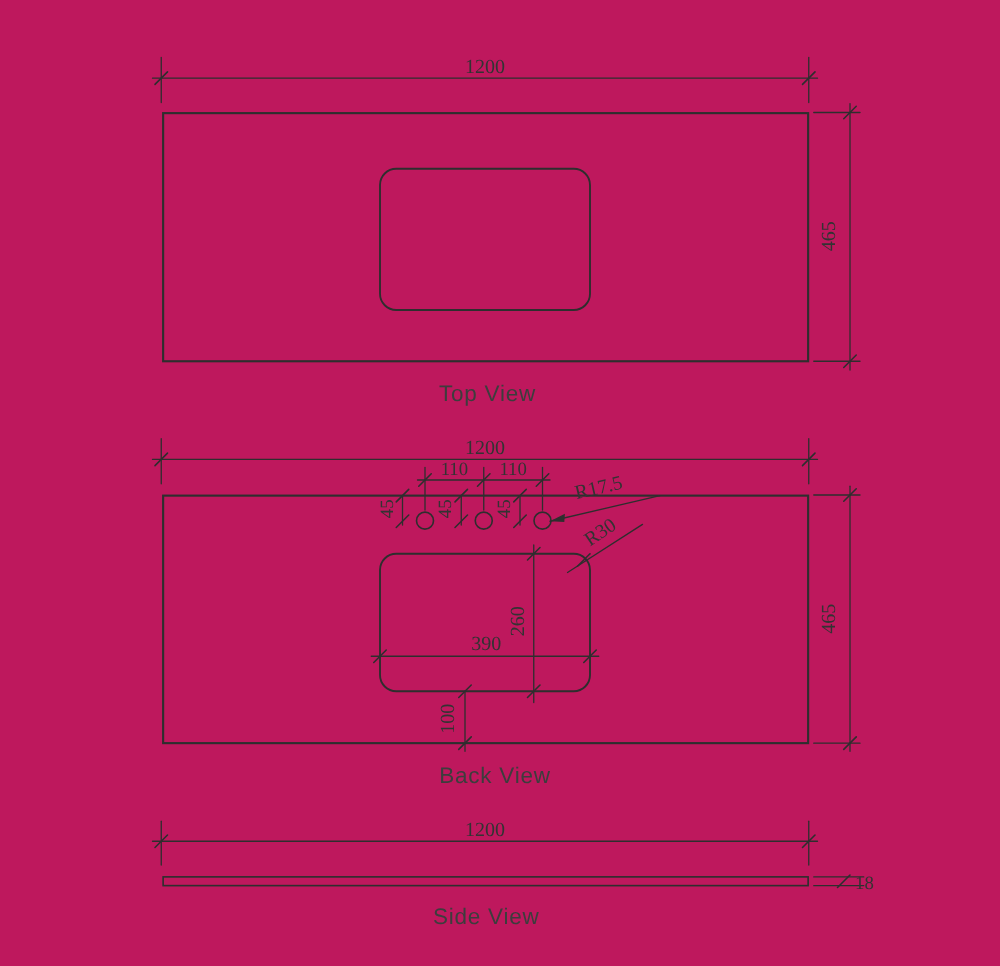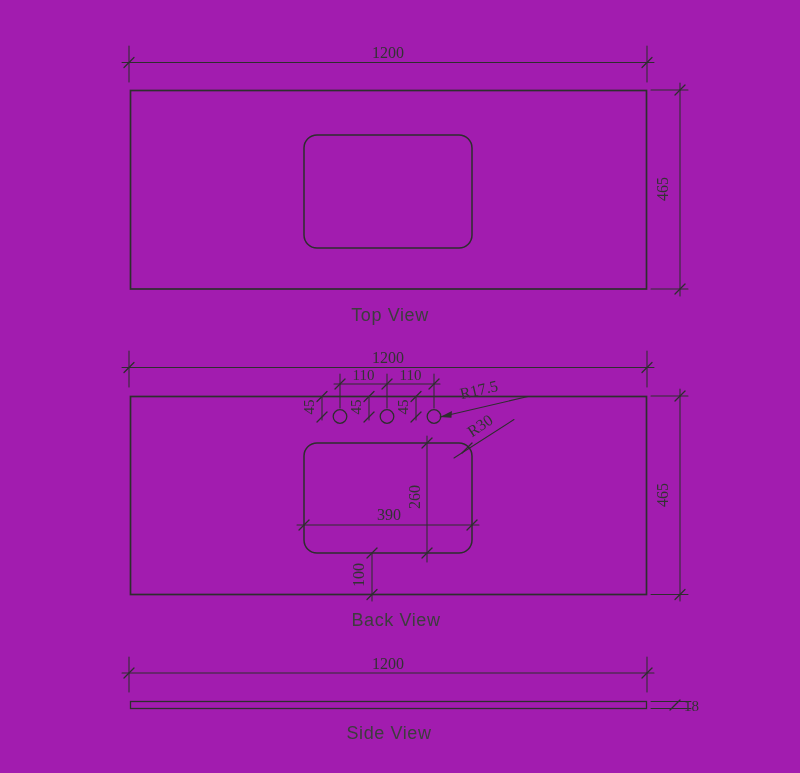--- a/index.html
+++ b/index.html
@@ -1,16 +1,16 @@
 <!DOCTYPE html>
 <html><head>
 <meta charset="utf-8">
 <style>
   html,body{margin:0;padding:0;background:#ffffff;}
-  .canvas{position:relative;width:800px;height:773px;background:#a21caf;overflow:hidden;
+  .canvas{position:relative;width:800px;height:773px;background:#be185d;overflow:hidden;
           font-family:"Liberation Sans",sans-serif;text-align:right;}
   svg text{user-select:none;}
 </style>
 </head>
 <body>
 
 <div class="canvas">
   <svg width="800" height="773" xmlns="http://www.w3.org/2000/svg" viewBox="0 0 800 773">
       <g>
         <line fill="none" stroke="#2e2e2e" stroke-width="1.05" stroke-linecap="round" x1="129" y1="46" x2="129" y2="82"></line>

